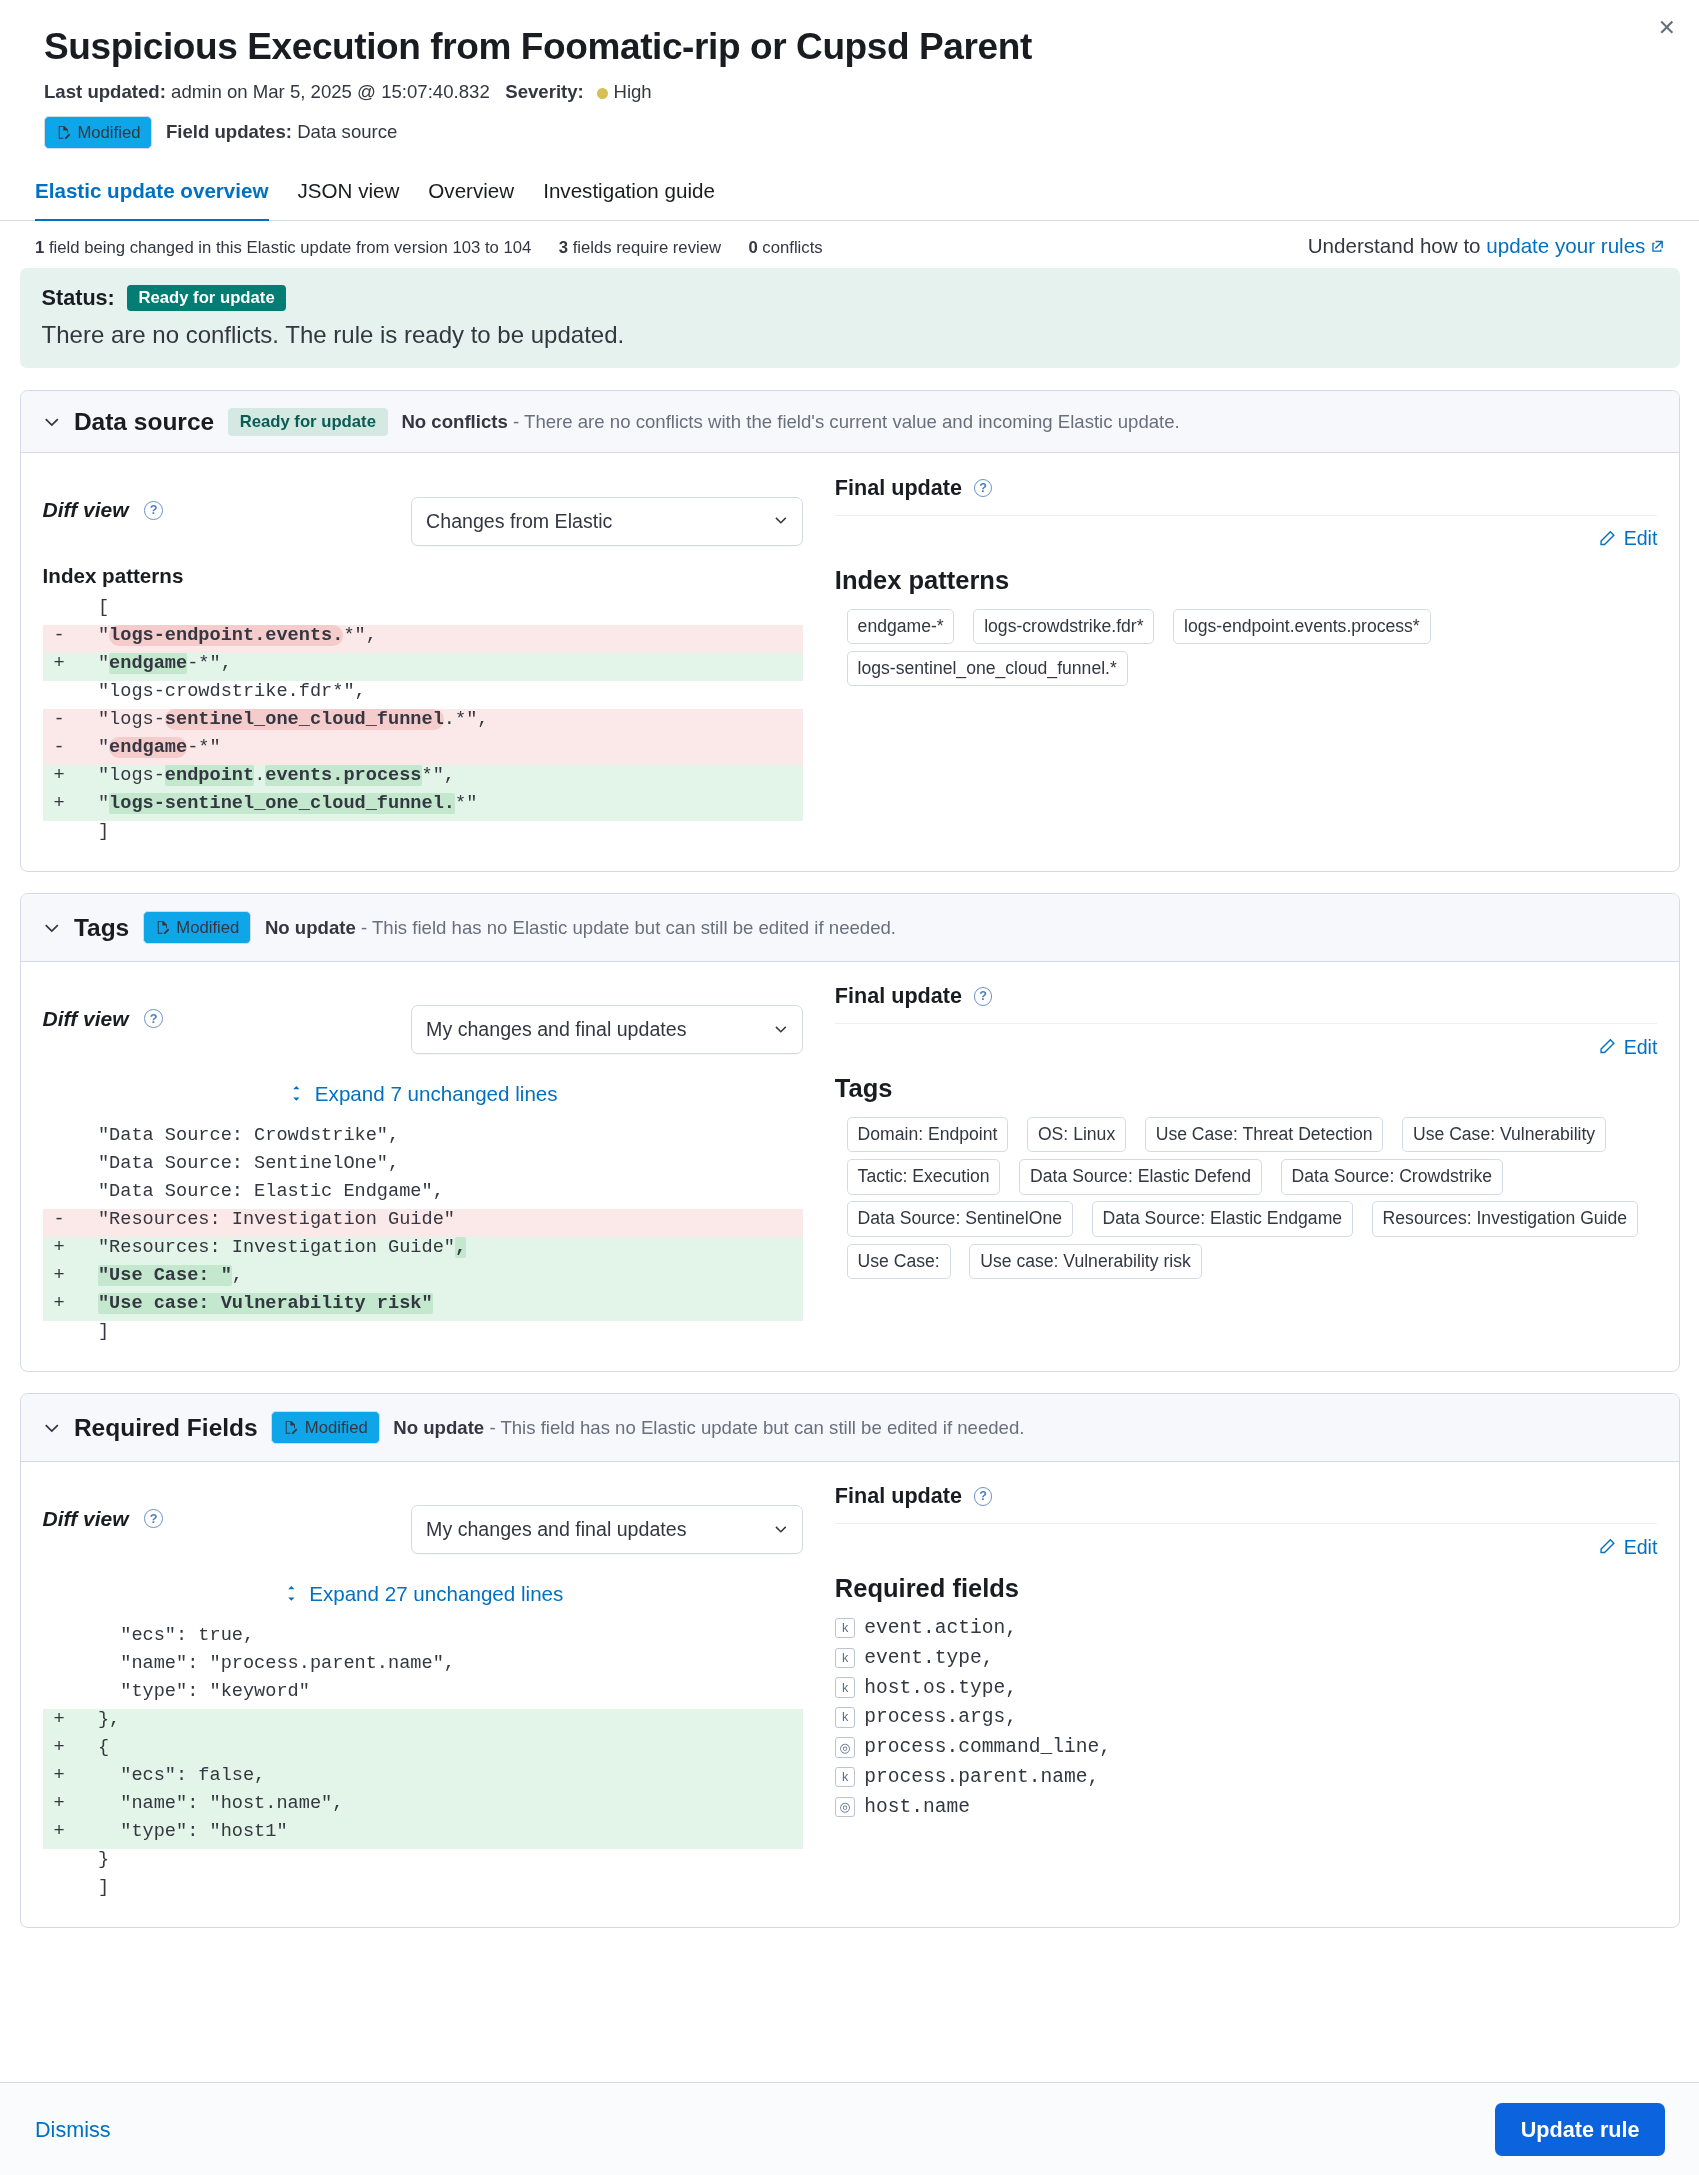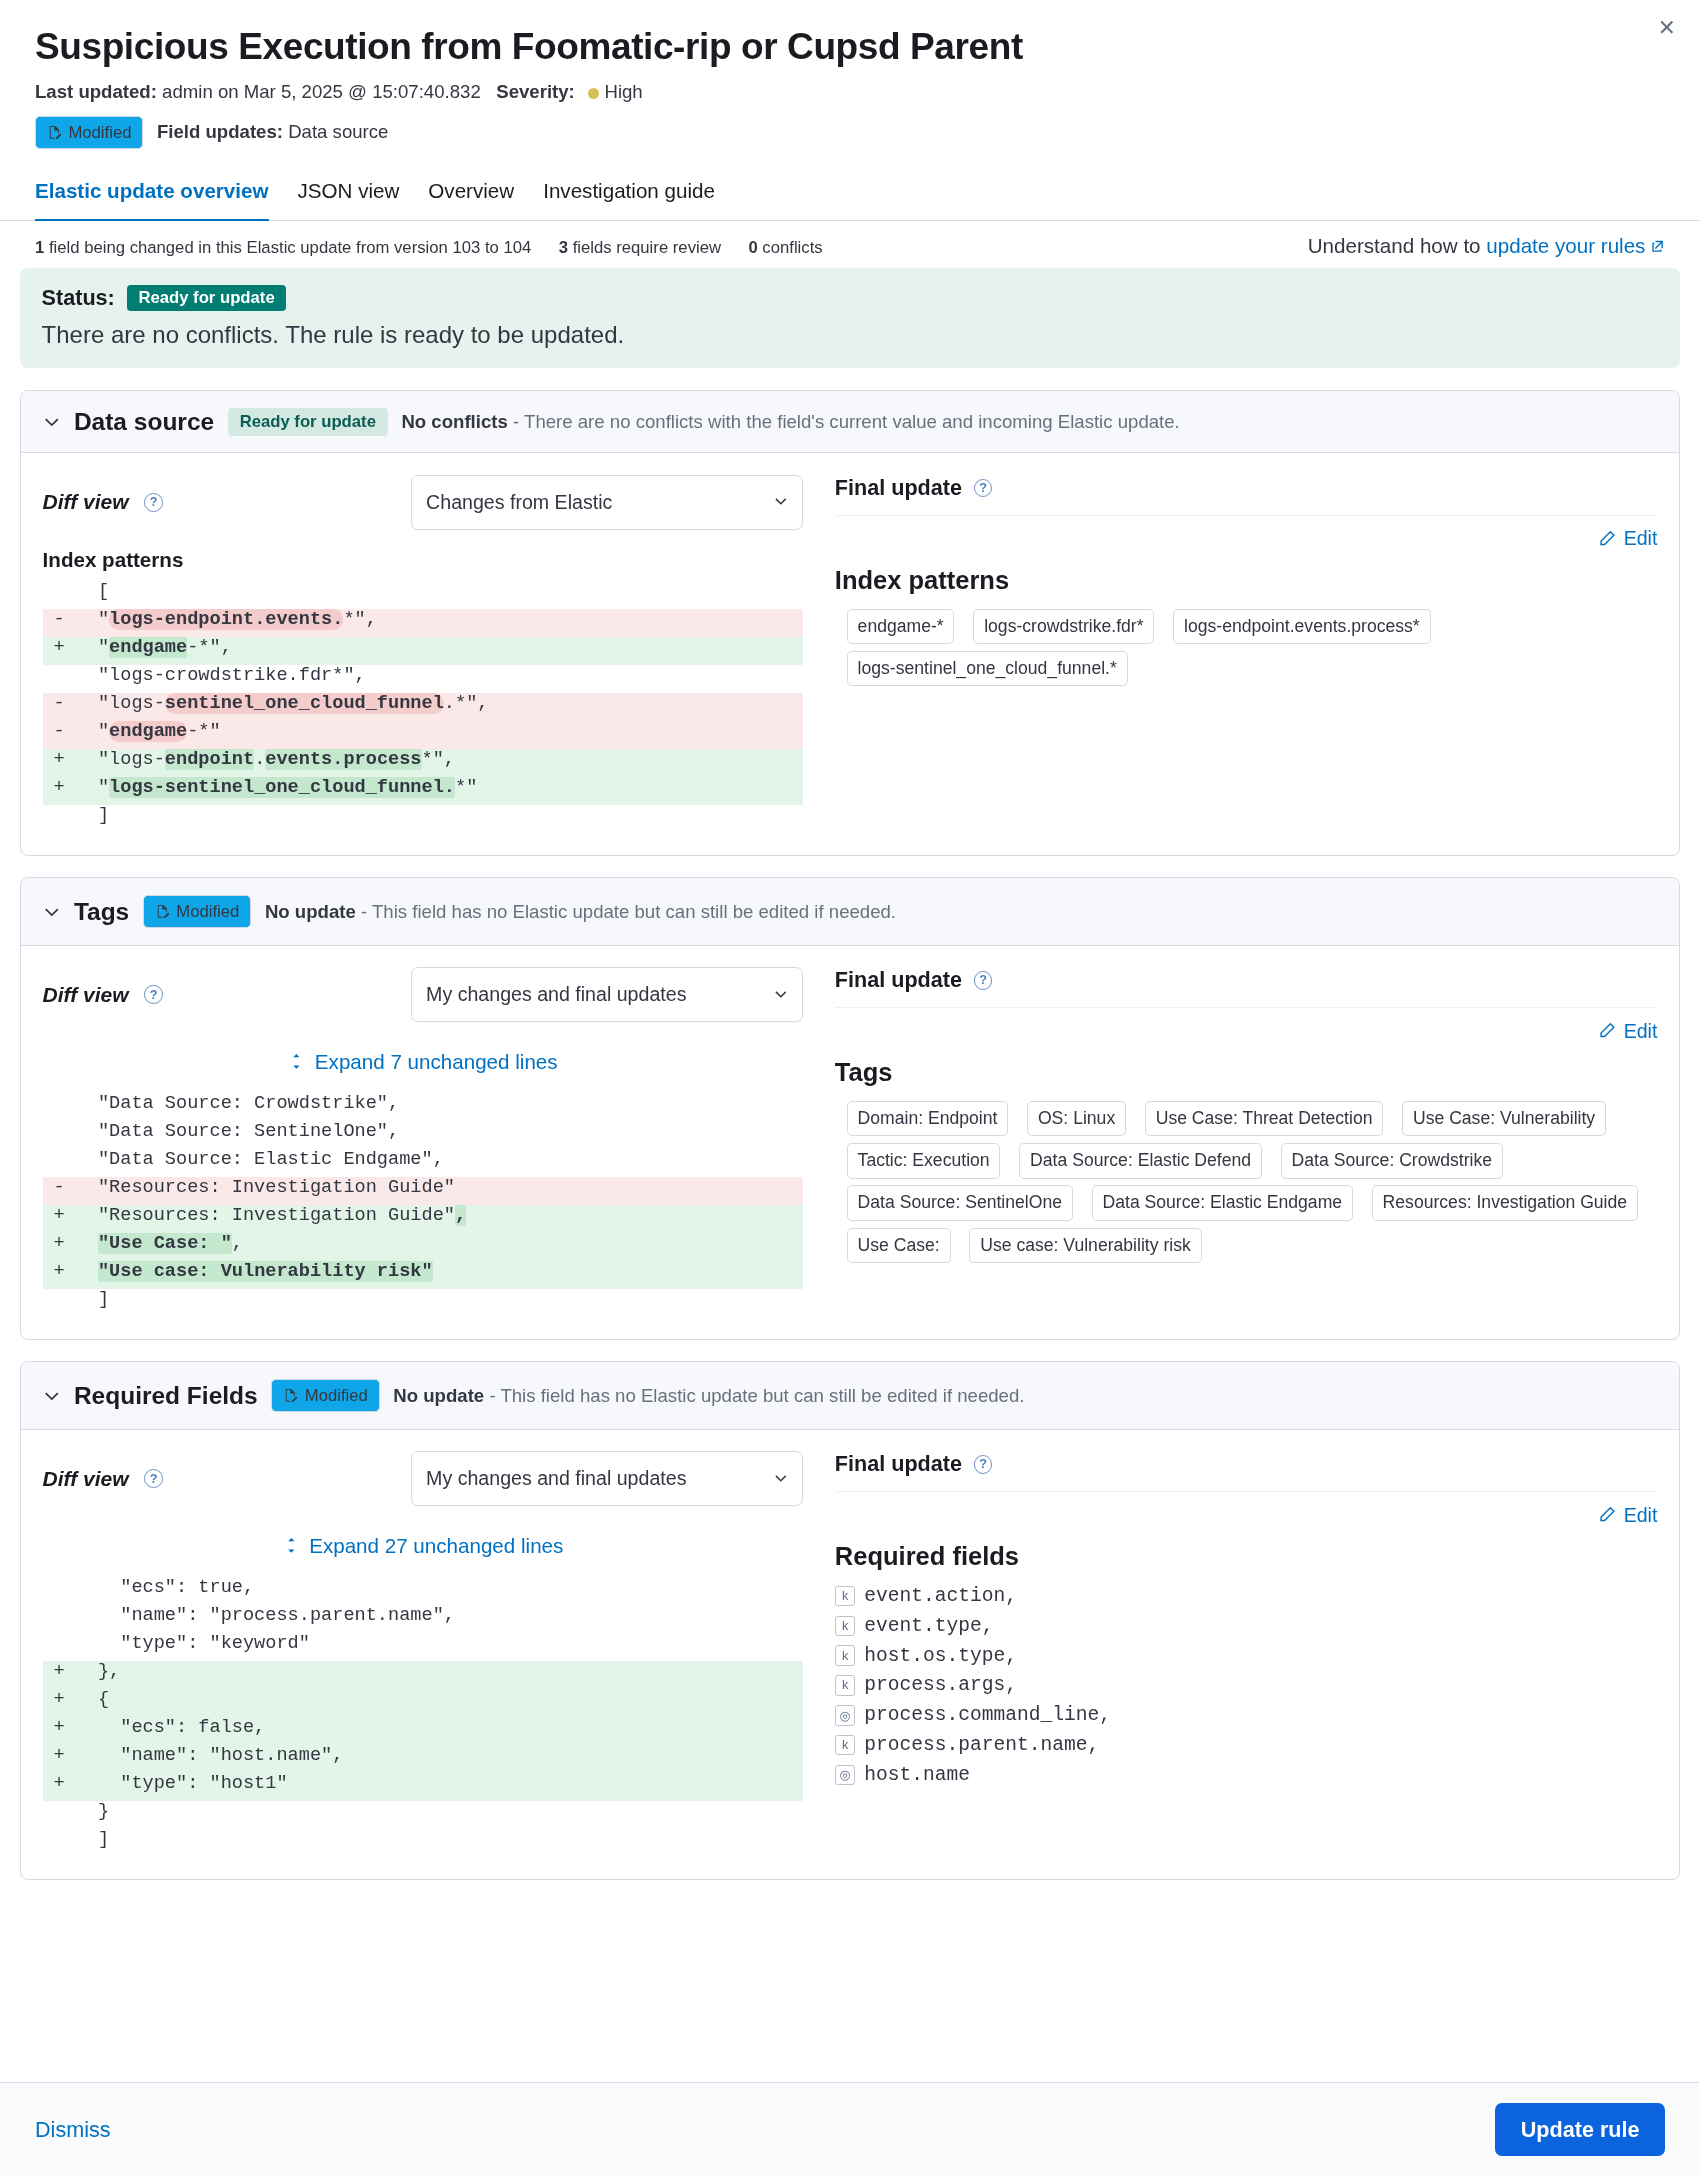--- a/index.html
+++ b/index.html
@@ -27,20 +27,21 @@
     width: 27.4px; height: 27.4px;
     display: flex; align-items: center; justify-content: center;
     color: #69707d;
     font-size: 21.6px;
     cursor: pointer;
     background: none; border: none;
     line-height: 1;
   }
   .header {
     padding: 25.5px 35px 0 35px;
+    margin-left: 9px;
   }
   .title {
     font-size: 37px;
     font-weight: 700;
     color: #1a1c21;
     letter-spacing: -0.4px;
     margin: 0 0 13.7px 0;
   }
   .meta-line {
     font-size: 18.6px;
@@ -215,31 +216,32 @@
     border: 1.5px solid #6b93c6;
     color: #4a7fc1;
     font-size: 12.7px;
     display: inline-flex; align-items: center; justify-content: center;
     font-weight: 700;
     cursor: pointer;
   }
   .select {
     margin-left: auto;
     width: 392px;
-    height: 55px;
+    height: 49px;
     border: 1px solid #d3dae6;
     border-radius: 6.9px;
     background: #fff;
     display: flex;
     align-items: center;
     padding: 0 13.7px;
     font-size: 19.6px;
     color: #343741;
     cursor: pointer;
     box-shadow: 0 1px 1px rgba(0,0,0,0.03);
+    margin-top: 22px;
   }
   .select .caret { margin-left: auto; color:#343741; }
 
   .final-head {
     display: flex;
     align-items: center;
     gap: 11.8px;
     padding-bottom: 13.7px;
     border-bottom: 1px solid #eceff3;
     margin-bottom: 5.9px;

